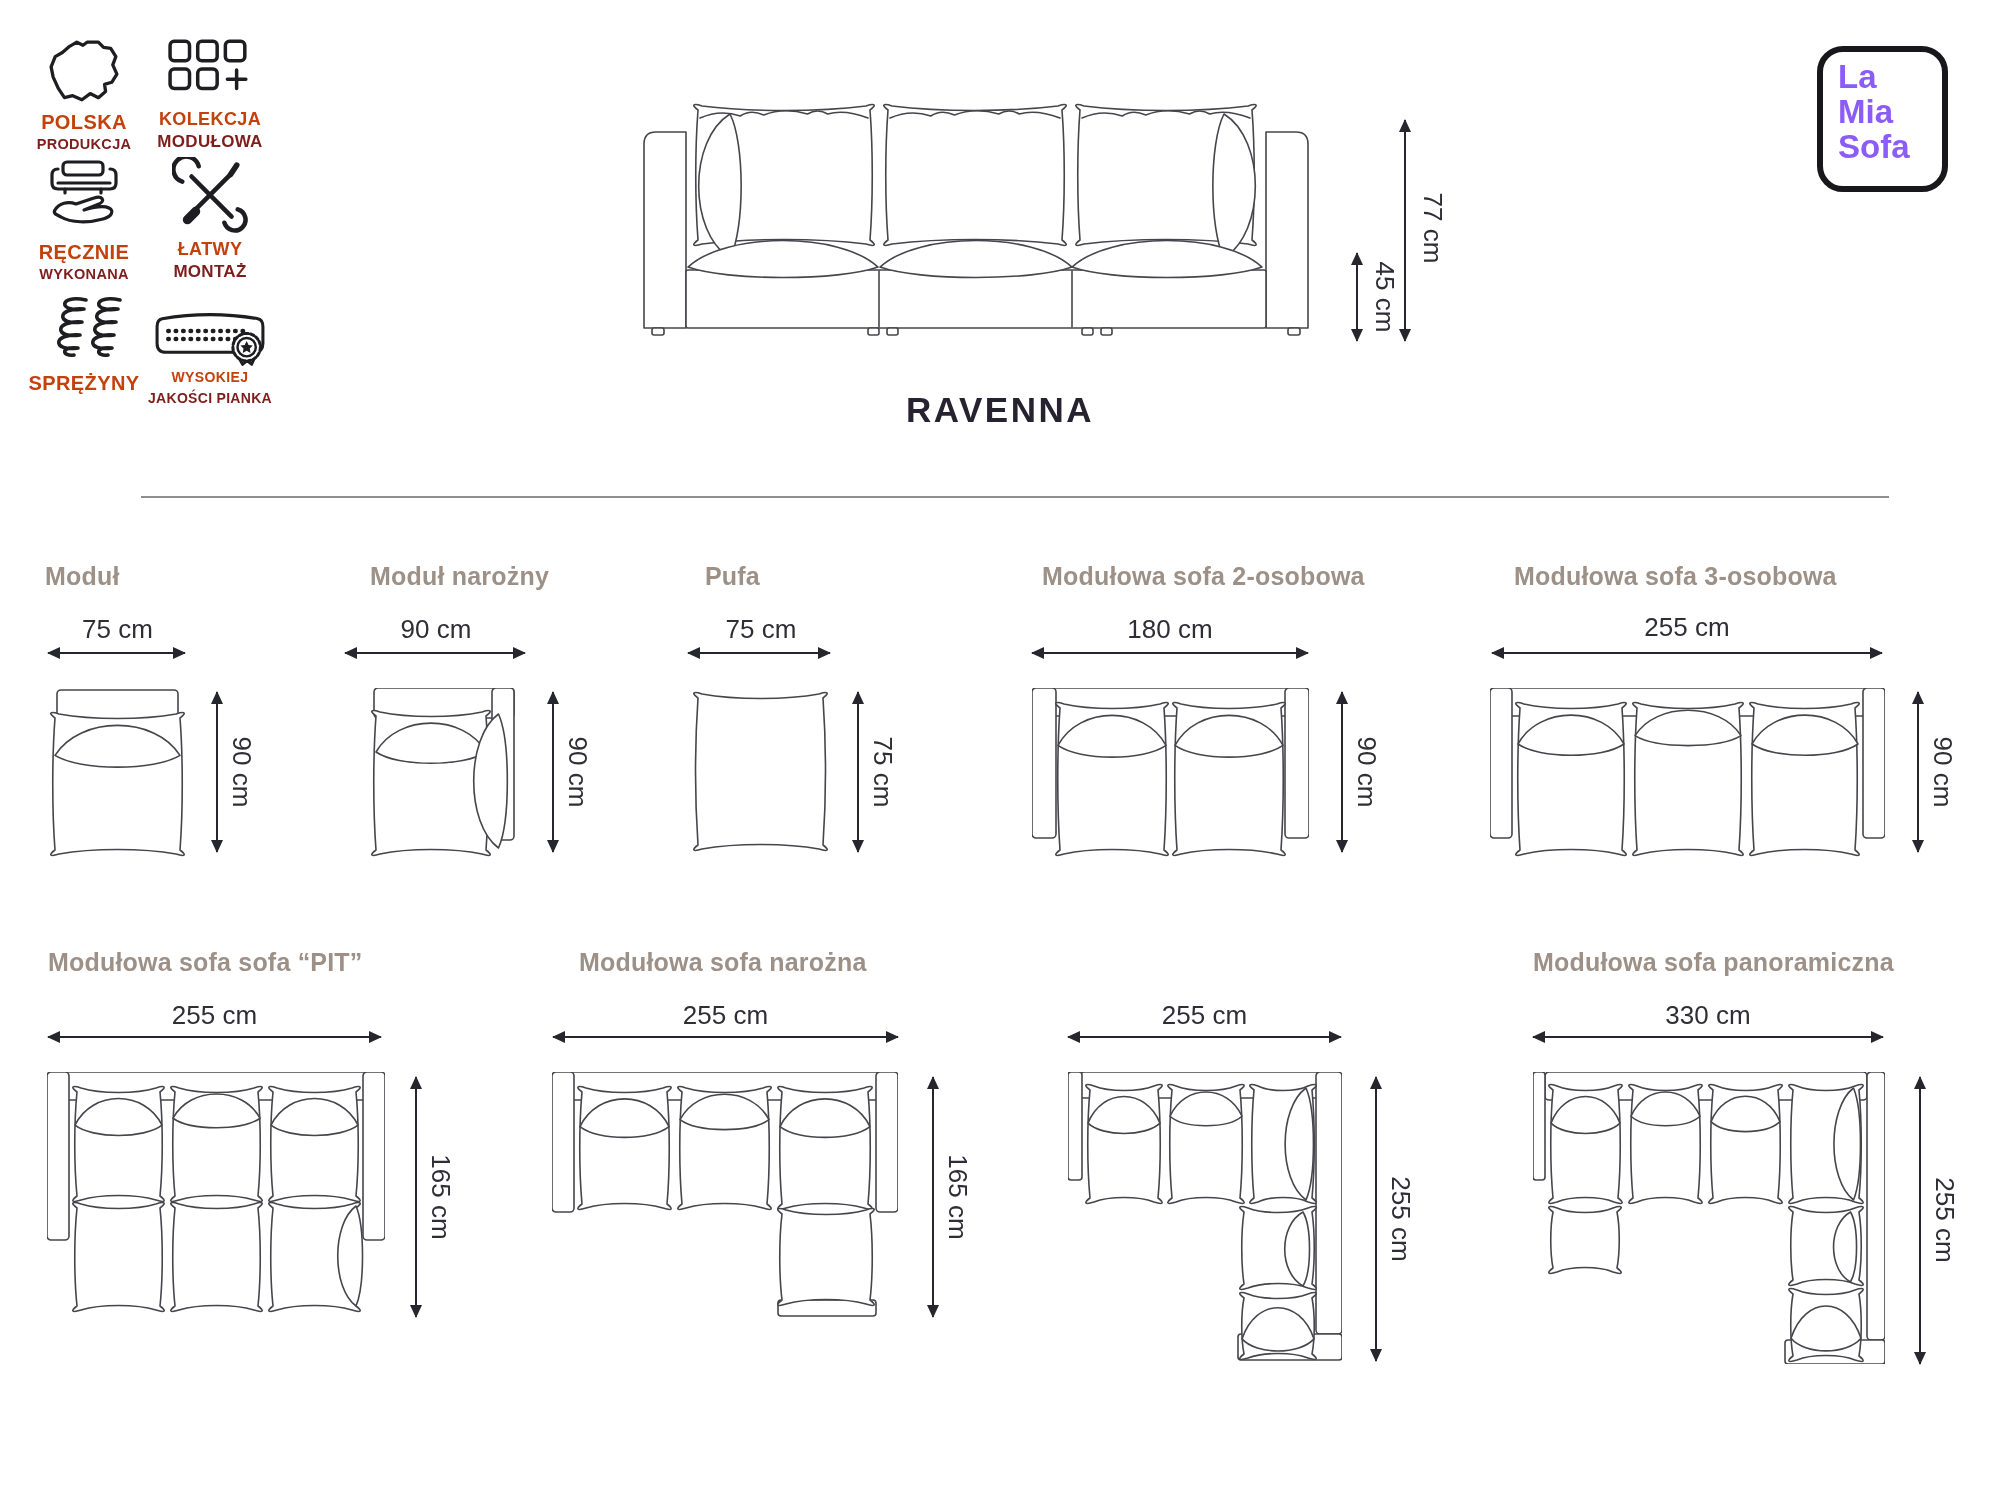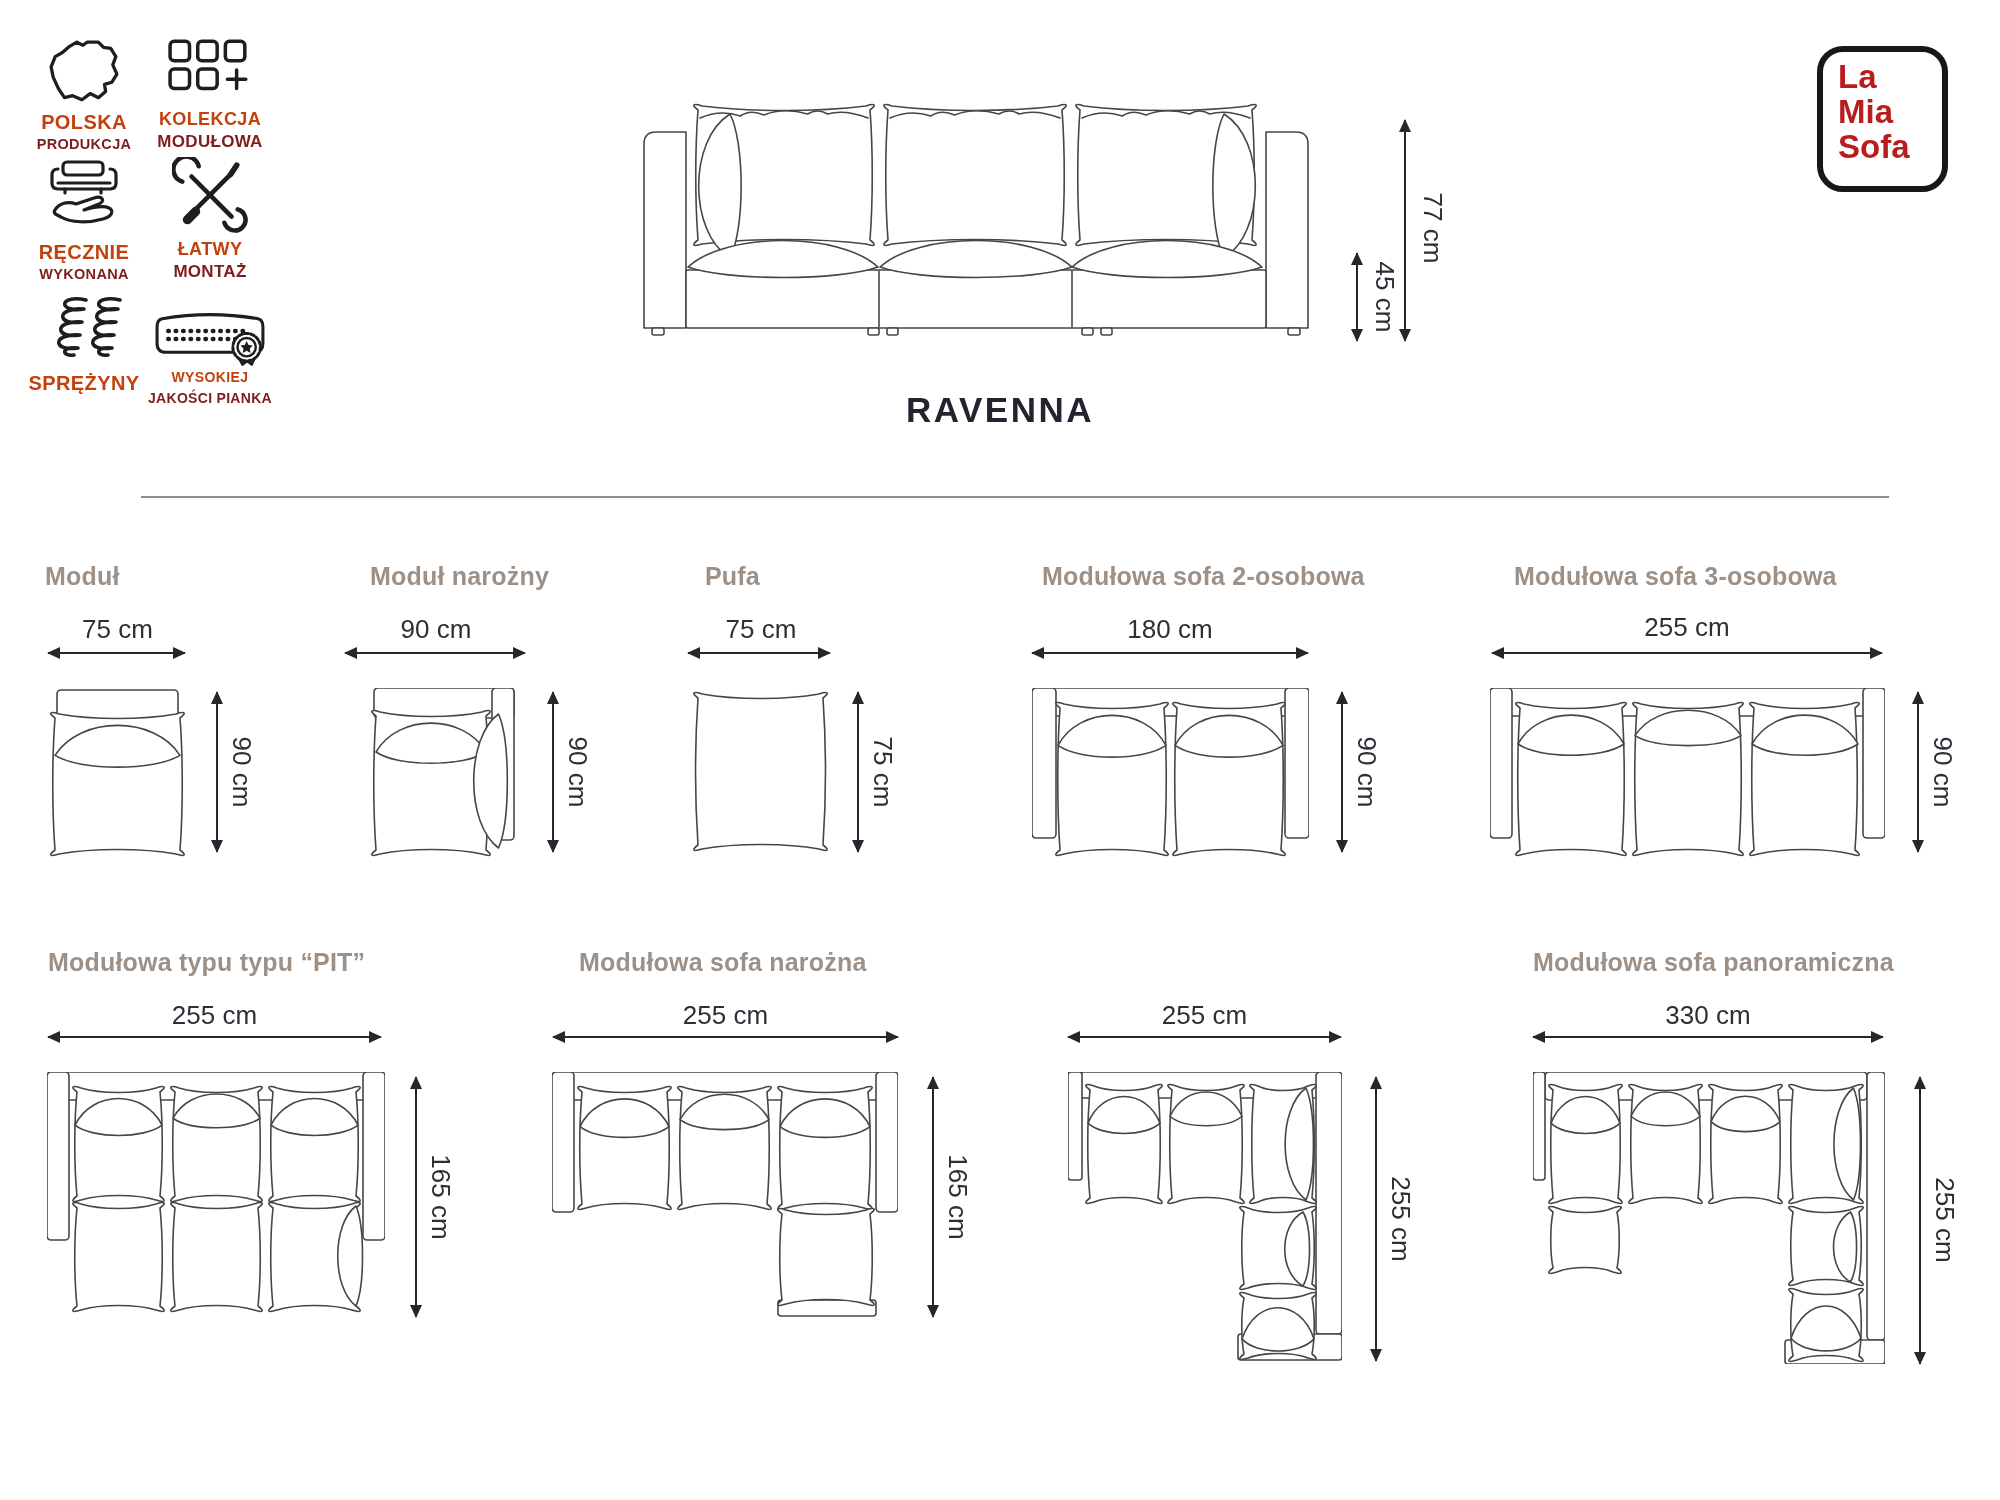--- a/index.html
+++ b/index.html
@@ -14,21 +14,21 @@
   .f-icon{height:82px;display:flex;align-items:flex-end;justify-content:center;}
   .f-l1{font-size:20px;font-weight:800;letter-spacing:.4px;margin-top:6px;color:#c2410c;}
   .f-l2{font-size:14.5px;font-weight:700;letter-spacing:.3px;margin-top:2px;color:#7f1d1d;}
   .feature.v-equal .f-l1{font-size:18px;}
   .feature.v-equal .f-l2{font-size:17px;font-weight:800;}
   .feature.v-small .f-l1,.feature.v-small .f-l2{font-size:14px;font-weight:700;line-height:1.35;margin-top:2px;}
   .icon-svg{stroke:#1d1d22;fill:none;stroke-linecap:round;stroke-linejoin:round;}
   
   .logo{position:absolute;left:1817px;top:46px;width:131px;height:146px;box-sizing:border-box;
     border:6px solid #17171c;border-radius:26px;padding:8px 0 0 15px;}
-  .logo div{font-size:33px;font-weight:800;line-height:1.06;color:#b91c1c;letter-spacing:0;}
+  .logo div{font-size:33px;font-weight:800;line-height:1.06;color:#8b5cf6;letter-spacing:0;}
   
   .product-name{position:absolute;left:850px;top:390px;width:300px;text-align:center;
     font-size:35px;font-weight:700;letter-spacing:2.5px;color:#262230;}
   
   .divider{position:absolute;left:141px;top:496px;width:1748px;height:2px;background:#8e8e90;}
   
   .caption{position:absolute;font-size:25px;font-weight:700;color:#9c9087;letter-spacing:.2px;line-height:32px;}
   
   .hlabel{position:absolute;text-align:center;font-size:26px;color:#2e2e36;}
   .vlabel{position:absolute;font-size:26px;color:#2e2e36;white-space:nowrap;
@@ -305,21 +305,21 @@
  C 335.56 160 293.44 160 268 166
  C 259 169 257 167 264 162
  C 261 119.44000000000001 261 62.56 264 20 Z" fill="#fff" stroke="#45454c" stroke-width="1.6" stroke-linejoin="round" stroke-linecap="round"></path>
         <path d="M 28 56 C 49.2 17.5 112.80000000000001 17.5 134 56 C 112.80000000000001 71 49.2 71 28 56 Z" fill="#fff" stroke="#45454c" stroke-width="1.6" stroke-linejoin="round" stroke-linecap="round"></path>
         <path d="M 145 47.68 C 166.2 13.8 229.8 13.8 251 47.68 C 229.8 60.88 166.2 60.88 145 47.68 Z" fill="#fff" stroke="#45454c" stroke-width="1.6" stroke-linejoin="round" stroke-linecap="round"></path>
         <path d="M 262 56 C 283.2 17.5 346.8 17.5 368 56 C 346.8 71 283.2 71 262 56 Z" fill="#fff" stroke="#45454c" stroke-width="1.6" stroke-linejoin="round" stroke-linecap="round"></path>
       </svg></div>
   <div class="dimv" style="left:1917px;top:692px;height:160px;"></div>
   <span class="vlabel" style="left:1942px;top:772px;">90 cm</span>
 
-  <div class="caption" style="left:48px;top:946px;">Modułowa typu typu “PIT”</div>
+  <div class="caption" style="left:48px;top:946px;">Modułowa sofa sofa “PIT”</div>
   <div class="hlabel" style="left:48px;top:1000px;width:333px;">255 cm</div>
   <div class="dimh" style="left:48px;top:1036px;width:333px;"></div>
   <div class="drawing" style="left:47px;top:1072px;"><svg width="338" height="245" viewBox="0 0 338 245">
         <rect x="16" y="0" width="306" height="28" rx="4" fill="#fff" stroke="#45454c" stroke-width="1.6"></rect>
         <rect x="0" y="0" width="22" height="168" rx="4" fill="#fff" stroke="#45454c" stroke-width="1.6"></rect>
         <rect x="316" y="0" width="22" height="168" rx="4" fill="#fff" stroke="#45454c" stroke-width="1.6"></rect>
         <path d="M 30 20 C 23 15 25 13 34 16
  C 53.68 22 89.32000000000001 22 109 16
  C 118 13 120 15 113 20
  C 116 50.4 116 93.60000000000001 113 124

